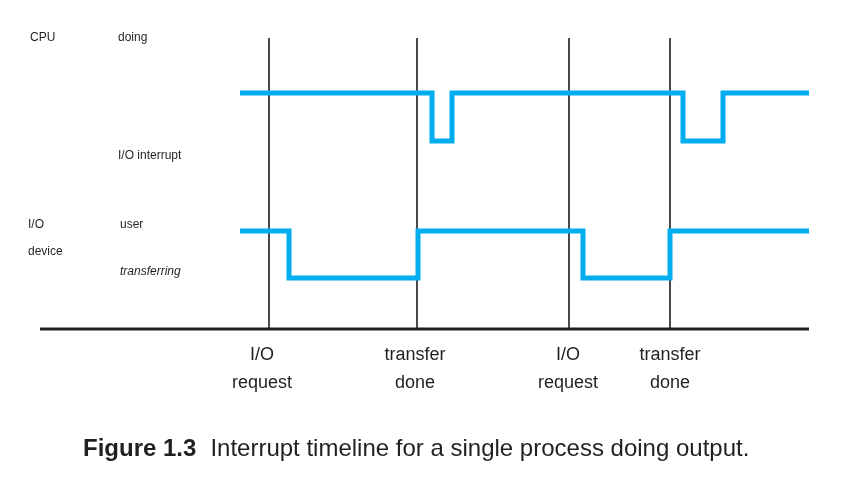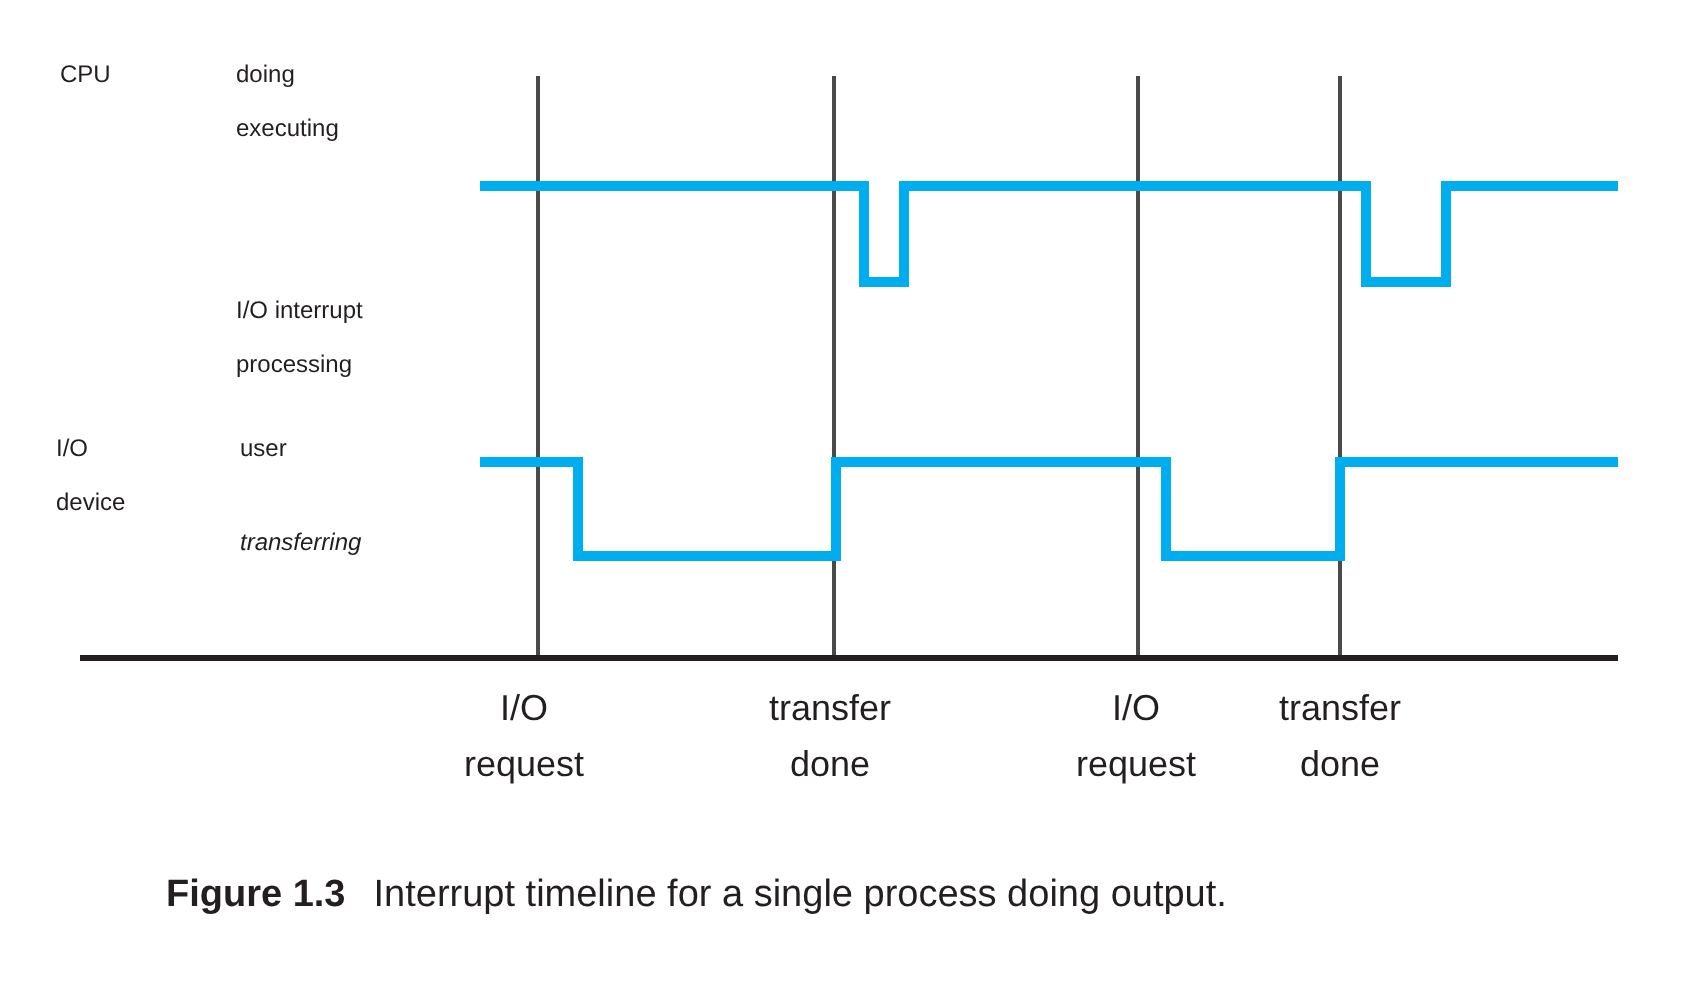--- a/index.html
+++ b/index.html
@@ -36,21 +36,21 @@
     transform: translateX(-50%);
     text-align: center;
     font-size: 18px;
     line-height: 28px;
     white-space: nowrap;
   }
   .caption {
     position: absolute;
     left: 83px;
     top: 436px;
-    font-size: 19px;
+    font-size: 24px;
     line-height: 24px;
     white-space: nowrap;
   }
   .caption .caption-label {
     font-weight: bold;
     margin-right: 14px;
   }
 </style>
 </head>
 <body>
@@ -64,26 +64,24 @@
       <line x1="670" y1="38" x2="670" y2="330" stroke="#4a4a4a" stroke-width="2"></line>
       <line x1="40" y1="329" x2="809" y2="329" stroke="#231F20" stroke-width="3"></line>
       <polyline points="240,93 432,93 432,141 452,141 452,93 683,93 683,141 723,141 723,93 809,93" fill="none" stroke="#00AEEF" stroke-width="5" stroke-linejoin="miter"></polyline>
       <polyline points="240,231 289,231 289,278 418,278 418,231 583,231 583,278 670,278 670,231 809,231" fill="none" stroke="#00AEEF" stroke-width="5" stroke-linejoin="miter"></polyline>
     </svg>
 
   <div class="lbl" style="left:30px; top:24px;">CPU</div>
 
   <div class="lbl" style="left:118px; top:24px;">
     <div>doing</div>
-    <div>executing</div>
   </div>
 
   <div class="lbl" style="left:118px; top:142px;">
     <div>I/O interrupt</div>
-    <div>processing</div>
   </div>
 
   <div class="lbl" style="left:28px; top:211px;">
     <div>I/O</div>
     <div>device</div>
   </div>
 
   <div class="lbl" style="left:120px; top:211px;">user</div>
 
   <div class="lbl" style="left:120px; top:258px;font-style:italic;">transferring</div>

